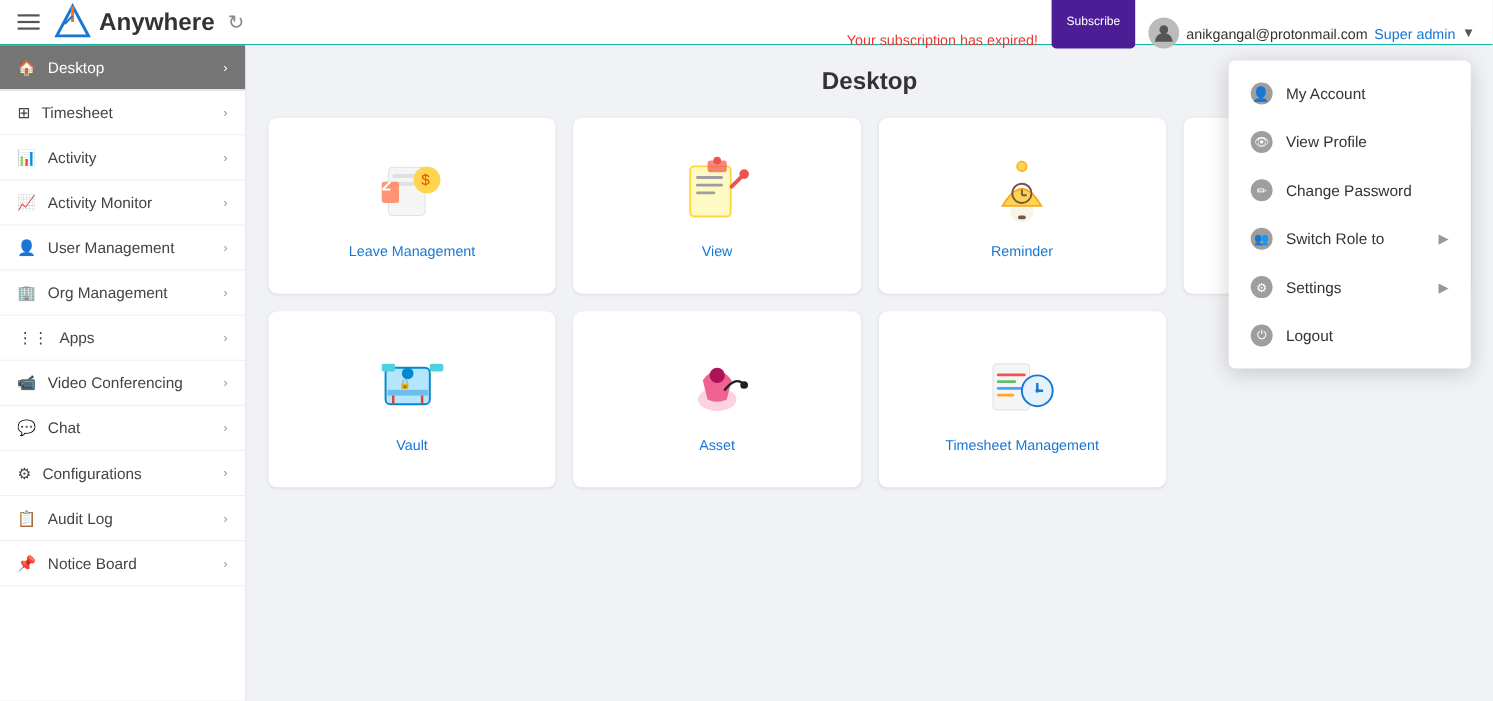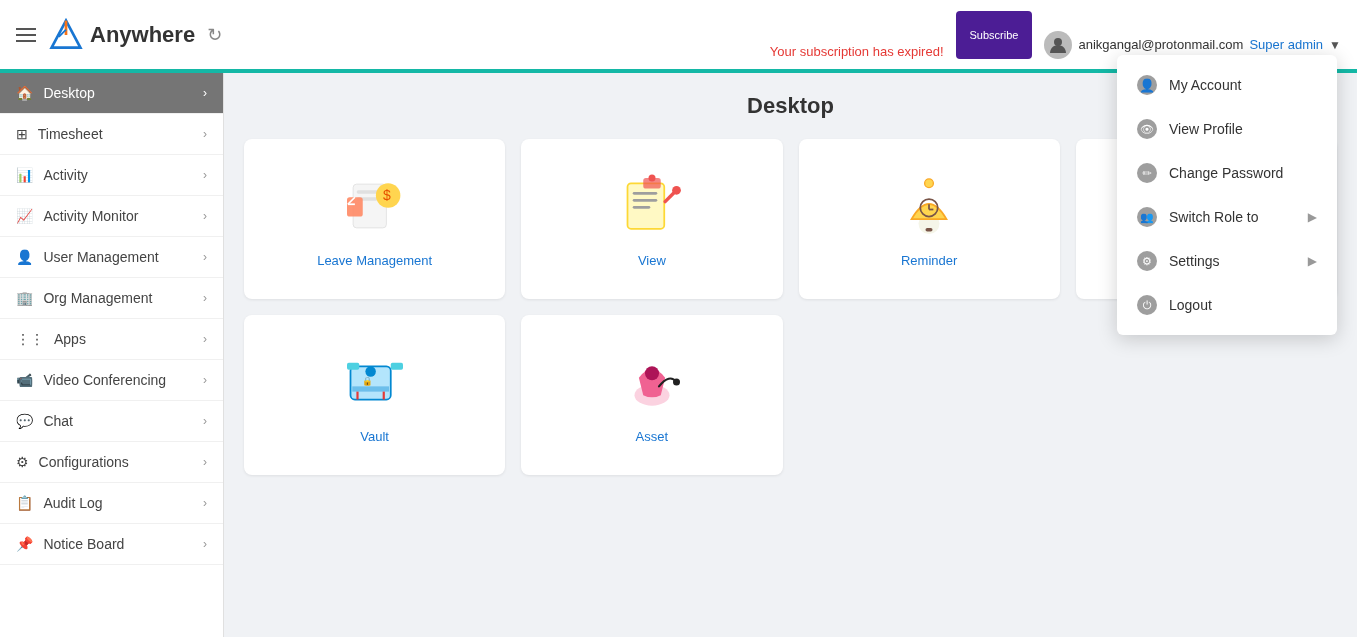--- a/index.html
+++ b/index.html
@@ -4,23 +4,23 @@
   <style>
     * { margin: 0; padding: 0; box-sizing: border-box; }
     body { font-family: 'Segoe UI', Arial, sans-serif; background: #f0f2f5; display: flex; flex-direction: column; height: 637px; overflow: hidden; }
 
     
     .header {
       display: flex;
       align-items: center;
       justify-content: space-between;
       background: #fff;
-      height: 73px;
+      height: 41px;
       padding: 0 16px;
-      border-bottom: 4px solid #14b8a6;
+      border-bottom: 1px solid #14b8a6;
       position: relative;
       z-index: 100;
     }
     .header-left { display: flex; align-items: center; gap: 12px; }
     .hamburger { cursor: pointer; display: flex; flex-direction: column; gap: 4px; }
     .hamburger span { display: block; width: 20px; height: 2px; background: #555; }
     .logo { display: flex; align-items: center; gap: 6px; font-size: 22px; font-weight: 700; color: #333; }
     .logo-icon { width: 36px; height: 36px; }
     .refresh-icon { color: #888; font-size: 18px; cursor: pointer; }
     .header-right { display: flex; align-items: flex-end; gap: 12px; }
@@ -390,16 +390,30 @@
           <ellipse cx="40" cy="55" rx="20" ry="12" fill="#f48fb1" opacity="0.4"></ellipse>
           <path d="M25 35 Q40 15 55 35 L50 55 Q40 60 30 55 Z" fill="#f06292"></path>
           <circle cx="40" cy="30" r="8" fill="#ad1457"></circle>
           <path d="M48 45 Q60 30 68 40" stroke="#212121" stroke-width="2.5" stroke-linecap="round" fill="none"></path>
           <circle cx="68" cy="40" r="4" fill="#212121"></circle>
         </svg>
         <span class="grid-item-label">Asset</span>
       </div>
 
 
+      <div class="grid-item">
+        <svg class="icon-svg" viewBox="0 0 80 80" fill="none" xmlns="http://www.w3.org/2000/svg">
+          <rect x="10" y="18" width="38" height="48" rx="4" fill="#f5f5f5" stroke="#e0e0e0"></rect>
+          <rect x="14" y="28" width="30" height="3" rx="1.5" fill="#ef5350"></rect>
+          <rect x="14" y="35" width="20" height="3" rx="1.5" fill="#66bb6a"></rect>
+          <rect x="14" y="42" width="26" height="3" rx="1.5" fill="#42a5f5"></rect>
+          <rect x="14" y="49" width="18" height="3" rx="1.5" fill="#ffa726"></rect>
+          <circle cx="56" cy="46" r="16" fill="#e3f2fd" stroke="#1976d2" stroke-width="2"></circle>
+          <line x1="56" y1="38" x2="56" y2="46" stroke="#1976d2" stroke-width="2.5"></line>
+          <line x1="56" y1="46" x2="62" y2="46" stroke="#1976d2" stroke-width="2.5"></line>
+          <circle cx="56" cy="46" r="2" fill="#1976d2"></circle>
+        </svg>
+        <span class="grid-item-label">Timesheet Management</span>
+      </div>
 
     </div>
   </div>
 </div>
 
 </body></html>

